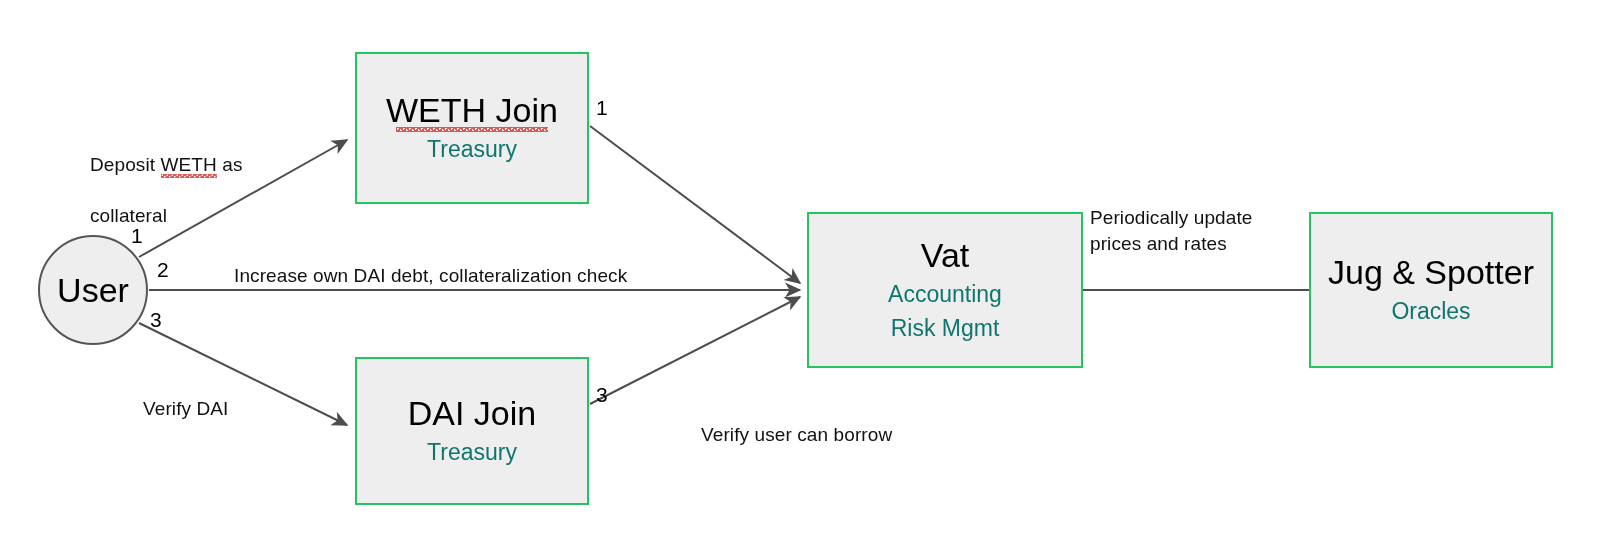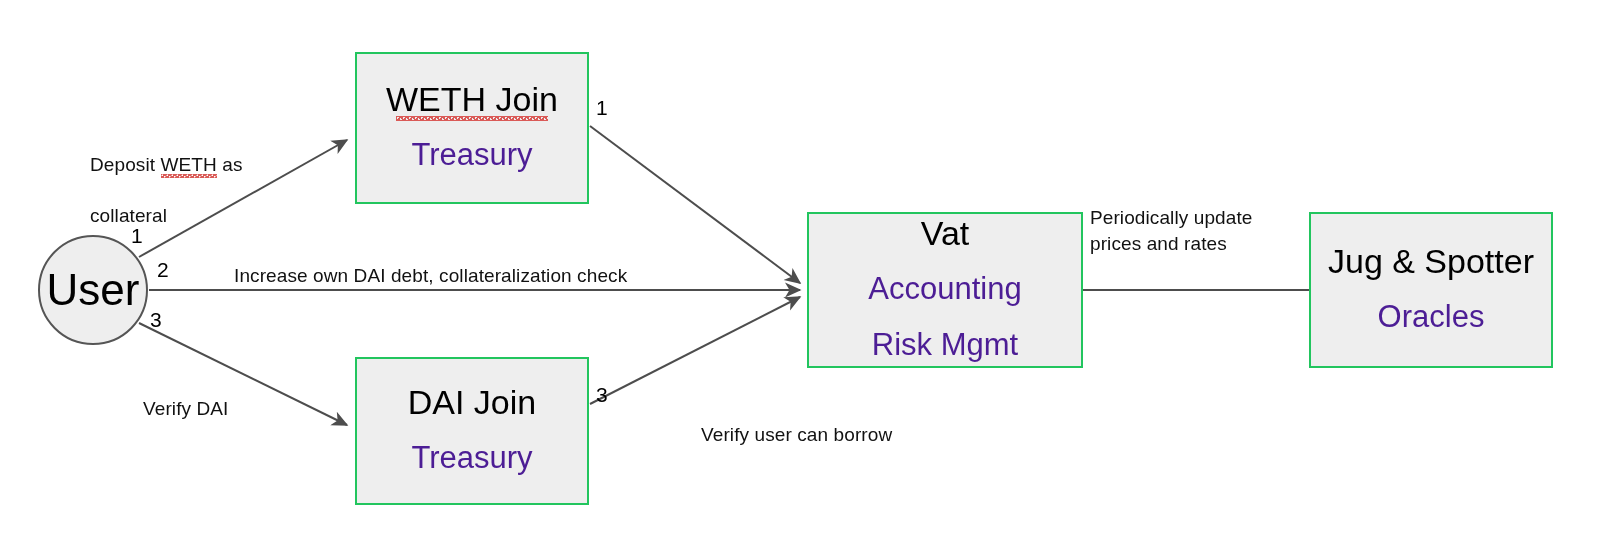--- a/index.html
+++ b/index.html
@@ -61,28 +61,28 @@
     height: 5px;
     background-image:
       repeating-linear-gradient(135deg, #d9534f 0 1.6px, transparent 1.6px 3.2px),
       repeating-linear-gradient(45deg, #d9534f 0 1.6px, transparent 1.6px 3.2px);
     background-size: 6px 5px, 6px 5px;
     background-position: 0 0, 3px 0;
     background-repeat: repeat-x, repeat-x;
     opacity: 0.95;
   }
   .node-sub {
-    font-size: 31px;
-    color: #4c1d95;
+    font-size: 23px;
+    color: #0f766e;
     line-height: 1.25;
     white-space: nowrap;
-    margin-top: 18px;
+    margin-top: 6px;
   }
   .circle-label {
-    font-size: 44px;
+    font-size: 34px;
     color: #000000;
   }
   .edge-label {
     position: absolute;
     font-size: 19px;
     color: #111111;
     line-height: 1.35;
     white-space: pre-line;
     letter-spacing: 0.1px;
   }

